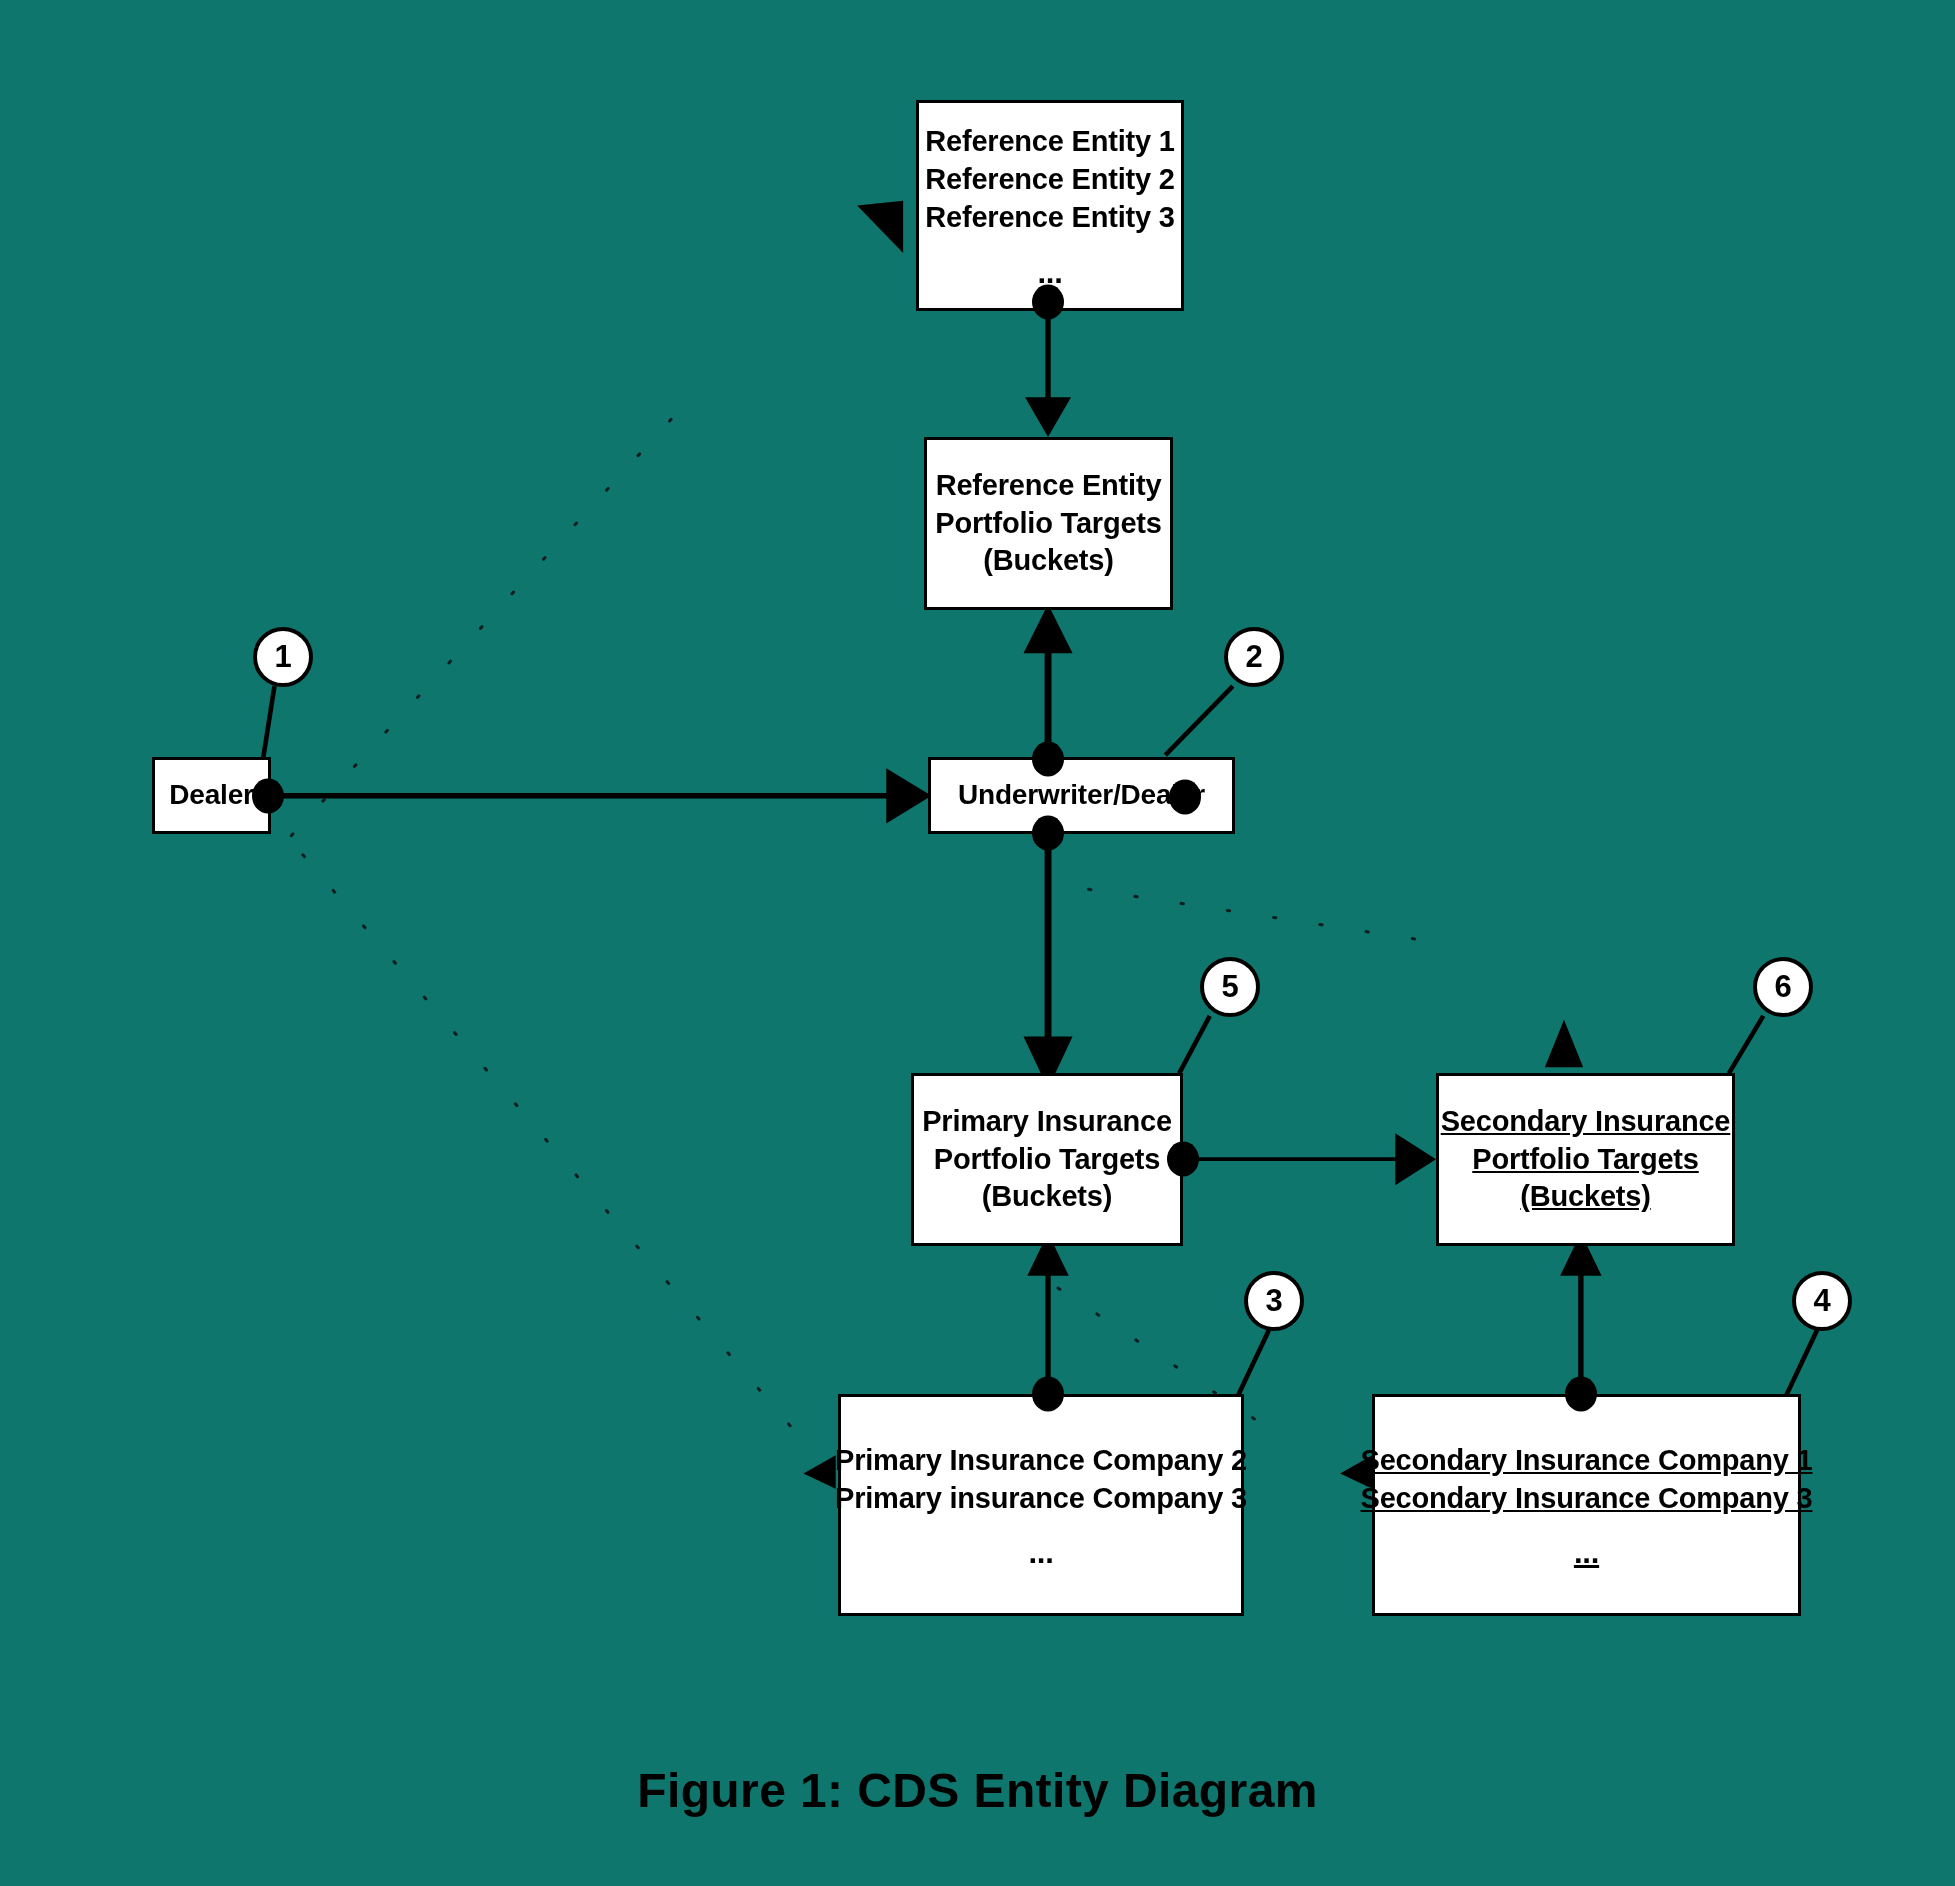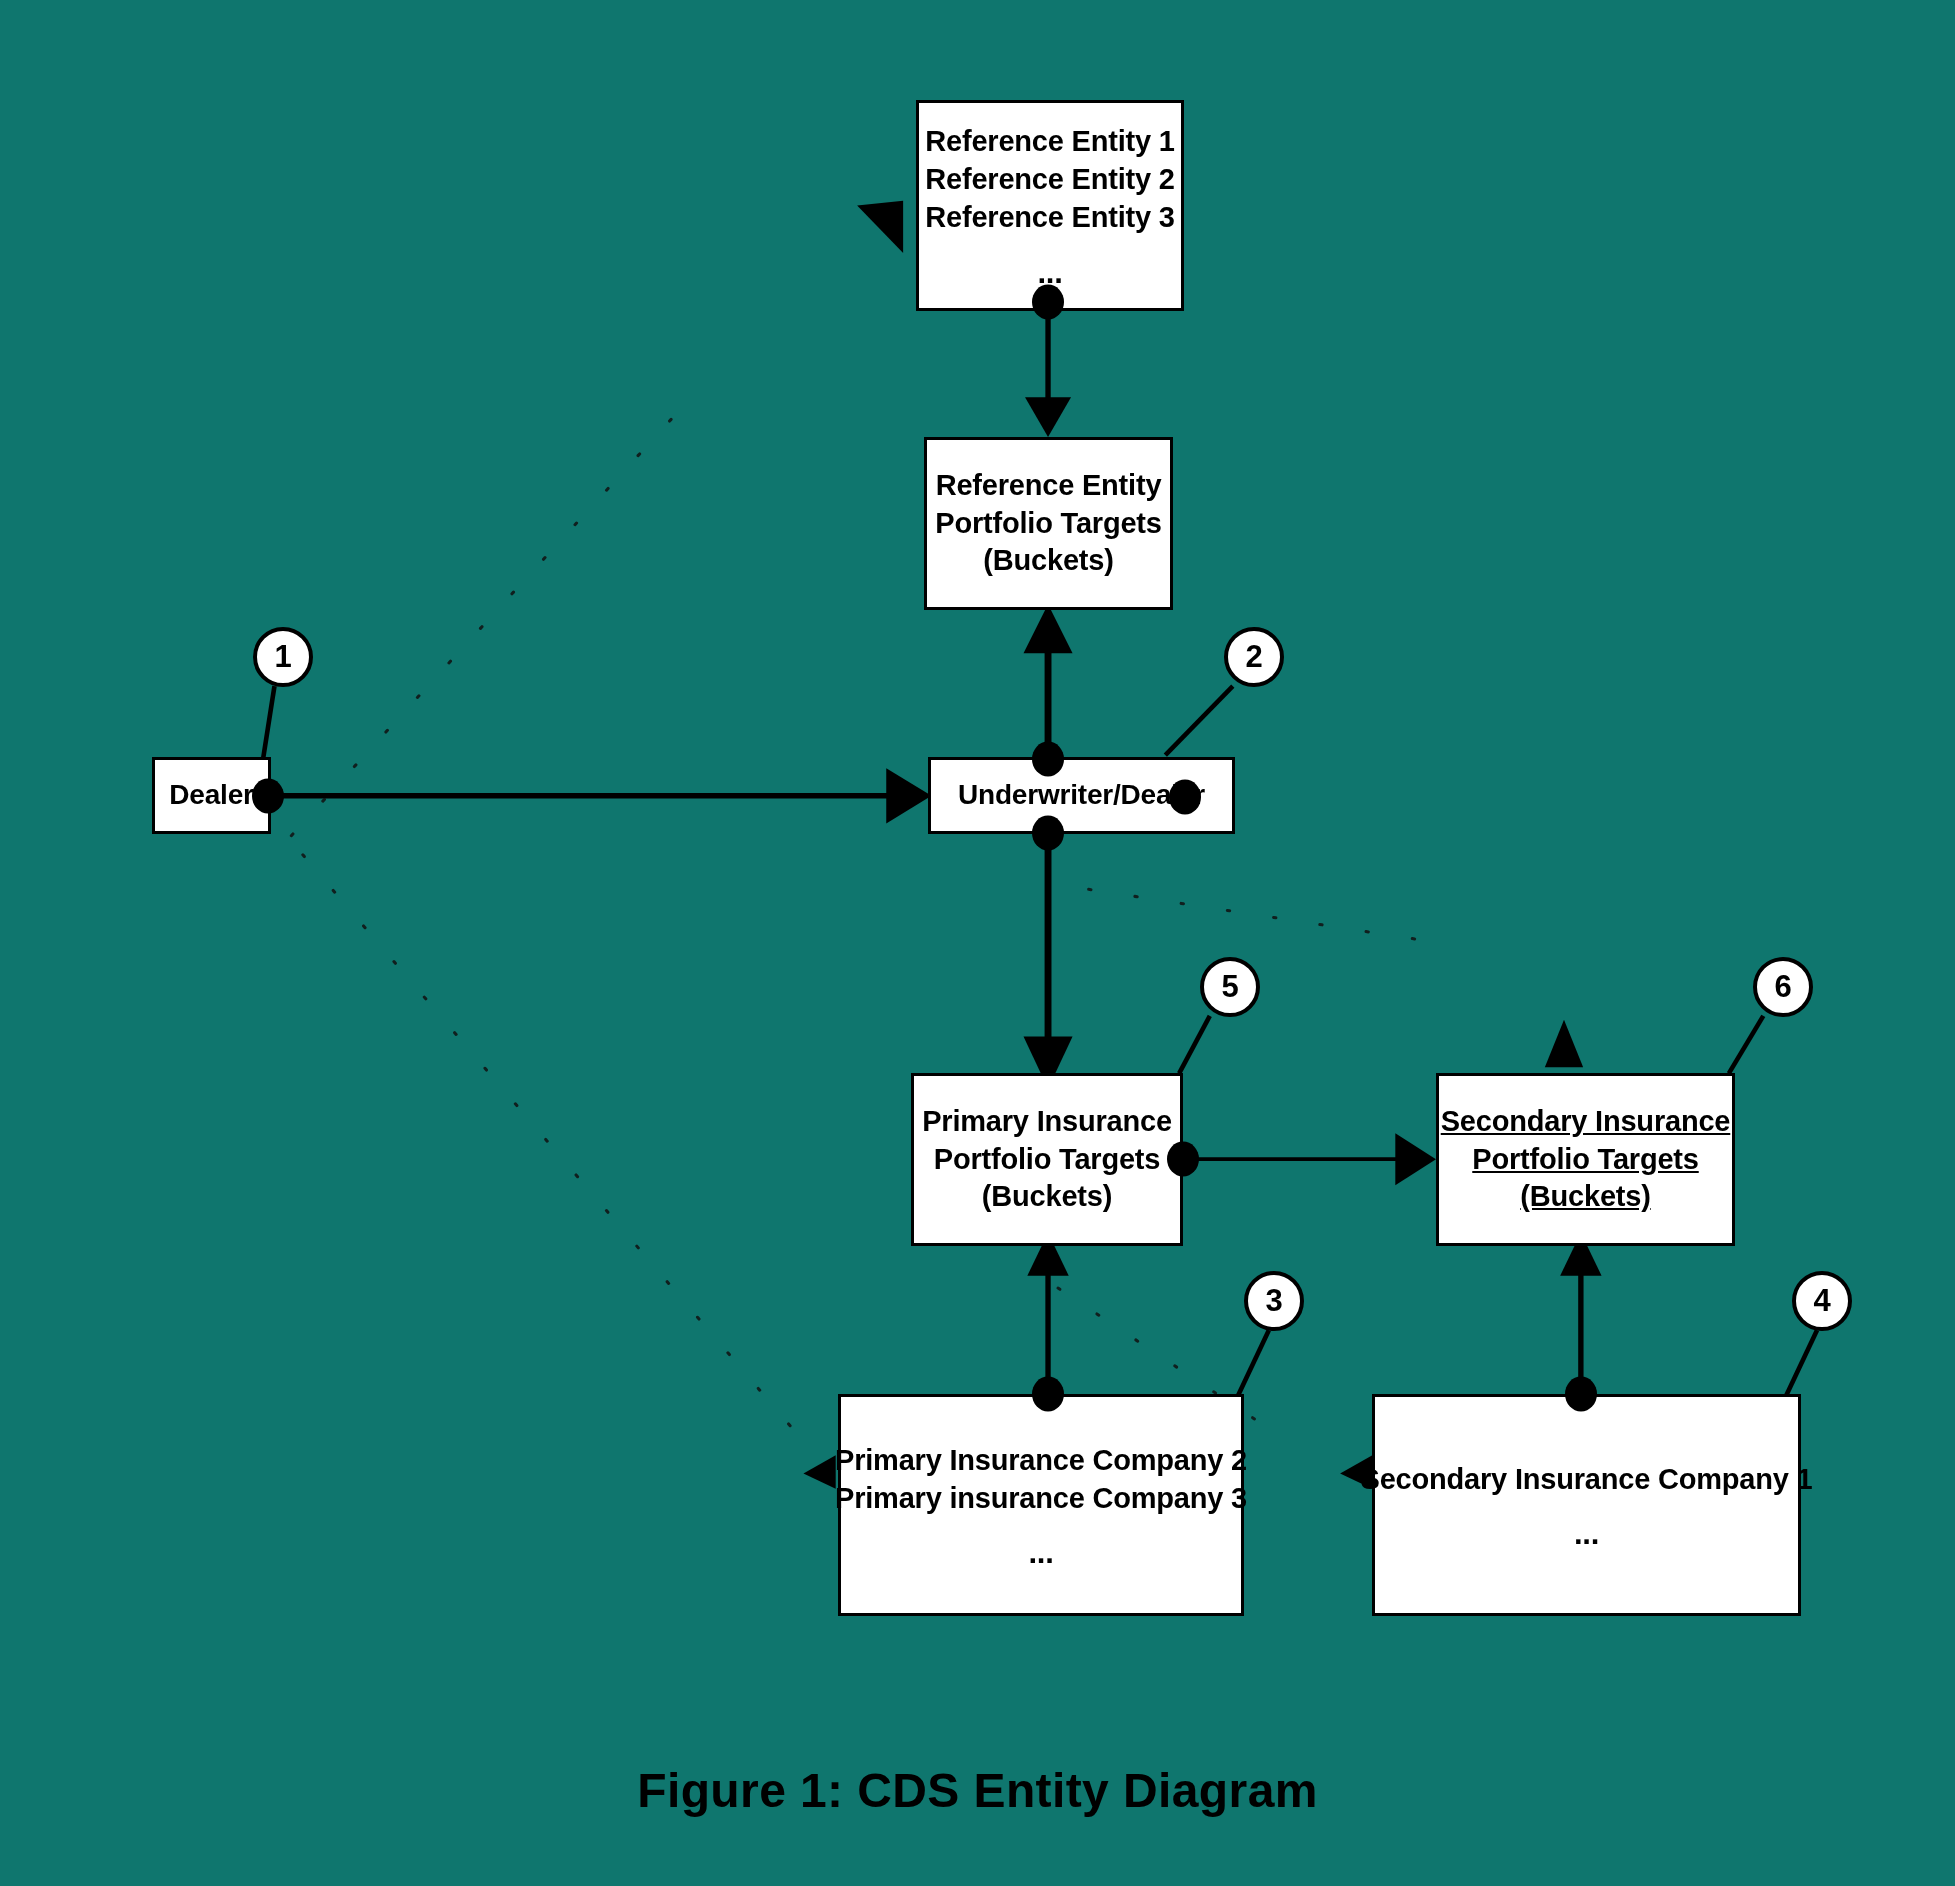--- a/index.html
+++ b/index.html
@@ -220,22 +220,23 @@
   <div class="callout" id="callout-6" style="left:1753px; top:957px;">6</div>
 
   <div class="node-box" id="box-primary-companies" style="left:838px; top:1394px; width:406px; height:222px;">
     <div class="node-line">Primary Insurance Company 2</div>
     <div class="node-line">Primary insurance Company 3</div>
     <div class="node-line ellipsis">...</div>
   </div>
   <div class="port-dot" style="left:1048px; top:1394px;"></div>
   <div class="callout" id="callout-3" style="left:1244px; top:1271px;">3</div>
 
-  <div class="node-box" id="box-secondary-companies" style="left:1372px; top:1394px; width:429px; height:222px;">
+  <div class="node-box" id="box-secondary-companies" style="left:1372px; top:1394px; width:429px; height:222px;text-decoration:underline;">
     <div class="node-line">Secondary Insurance Company 1</div>
+    <div class="node-line">Secondary Insurance Company 3</div>
     <div class="node-line ellipsis">...</div>
   </div>
   <div class="port-dot" style="left:1581px; top:1394px;"></div>
   <div class="callout" id="callout-4" style="left:1792px; top:1271px;">4</div>
 
   <div id="figure-caption">Figure 1: CDS Entity Diagram</div>
 
 </div>
 
 

